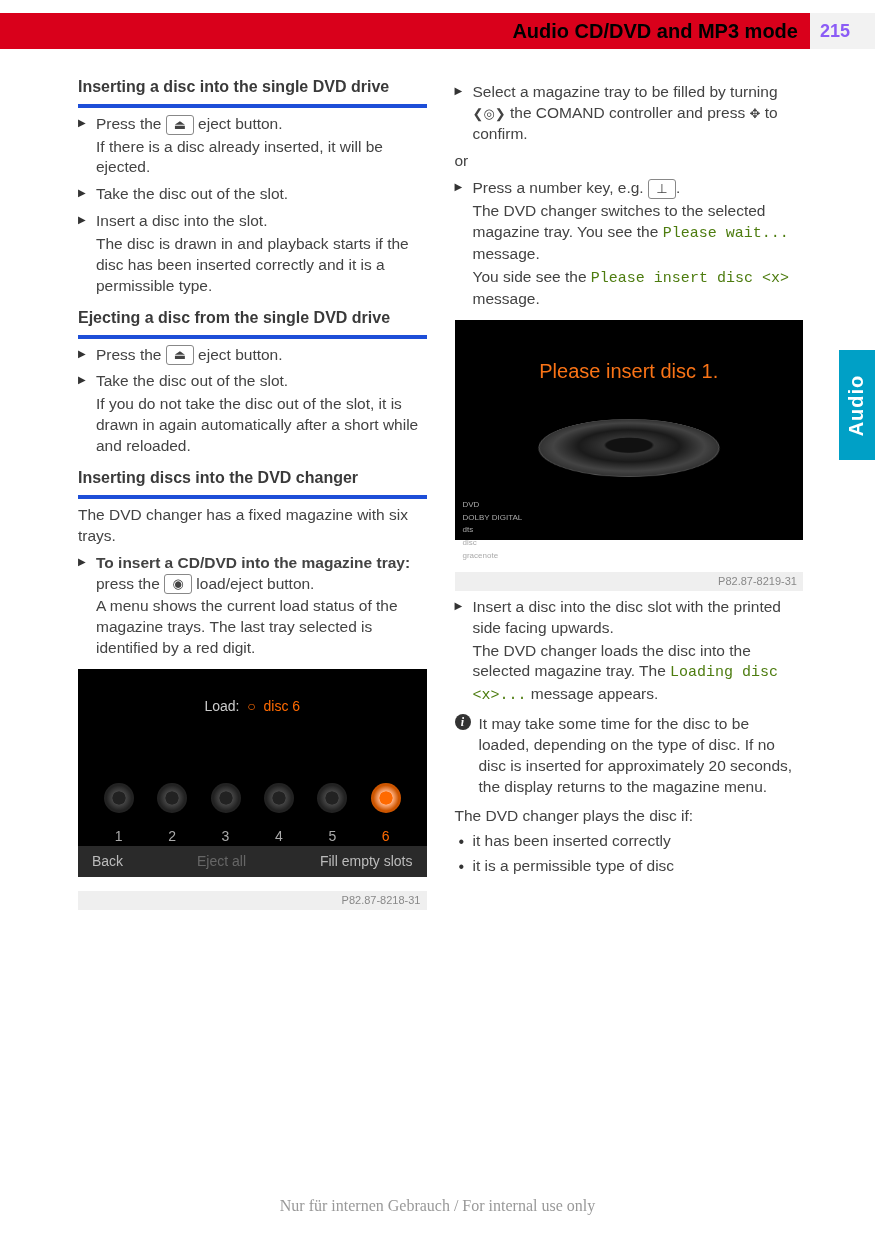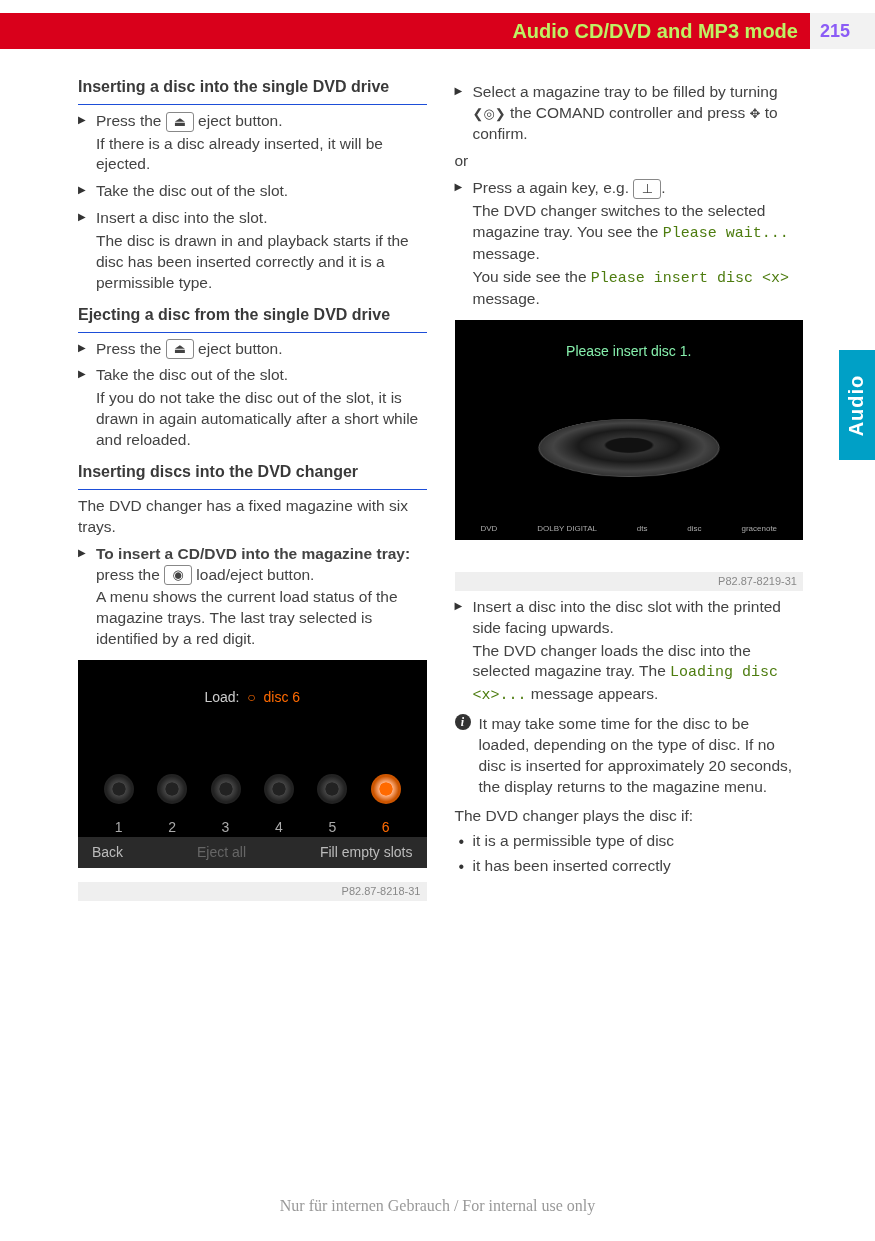--- a/index.html
+++ b/index.html
@@ -24,21 +24,21 @@
   .header-red {
     background: #d9001b;
     padding: 0 0 0 0;
     height: 100%;
     display: flex;
     align-items: center;
     flex-grow: 1;
     justify-content: flex-end;
   }
   .header-title {
-    color: #bef264;
+    color: #000000;
     font-weight: bold;
     font-size: 20px;
     padding-right: 12px;
   }
   .page-num-box {
     background: #f2f2f2;
     color: #8b5cf6;
     font-weight: bold;
     font-size: 18px;
     height: 100%;
@@ -78,21 +78,21 @@
     font-size: 15.5px;
     line-height: 1.35;
     color: #434343;
   }
   .section-title {
     font-weight: bold;
     font-size: 16px;
     color: #3a3a3a;
     margin-bottom: 4px;
     margin-top: 10px;
-    border-bottom: 1px solid #1d4ed8;
+    border-bottom: 4px solid #1d4ed8;
     padding-bottom: 6px;
   }
   .section-title:first-child { margin-top: 0; }
   .step, .para {
     margin: 6px 0;
     padding-left: 18px;
     position: relative;
   }
   .step::before {
     content: "▶";
@@ -203,43 +203,44 @@
   .ss1 .ss-bottom .dim { color: #666; }
   .img-id {
     text-align: right;
     font-size: 11px;
     color: #888;
     background: #efefef;
     padding: 2px 6px;
     margin-top: 32px;
   }
   .ss2 { height: 220px; display: flex; flex-direction: column; }
-  .ss2 .ss-msg { color: #86efac; text-align: center; font-size: 14px; padding: 22px 0 10px 0; }
+  .ss2 .ss-msg { color: #f97316; text-align: center; font-size: 20px; padding: 38px 0 10px 0; }
   .ss2 .disc-area {
     flex: 1;
     display: flex;
     align-items: center;
     justify-content: center;
   }
   .ss2 .big-disc {
     width: 180px;
     height: 100px;
     border-radius: 50%;
     background: radial-gradient(ellipse at center, #111 18%, #333 20%, #1a1a1a 40%, #444 60%, #222 80%);
     transform: perspective(400px) rotateX(55deg);
     border: 1px solid #555;
   }
   .ss2 .logos {
     display: flex;
     justify-content: space-around;
-    align-items: flex-end;
+    align-items: flex-start;
     padding: 6px 8px;
     color: #aaa;
     font-size: 8px;
     gap: 4px;
+    flex-direction: column;
   }
   .ss2 .logos .logo { text-align: center; line-height: 1.1; white-space: nowrap; }
   .ctrl-icon {
     display: inline-block;
     font-size: 13px;
     vertical-align: middle;
   }
   .or-word { margin: 4px 0; }
   .plain { margin: 6px 0 4px 0; }
   .footer-text {
@@ -348,21 +349,21 @@
 
   <div class="col">
 
     <div class="step">
       <span>Select a magazine tray to be filled by turning </span><span class="ctrl-icon nowrap"><span>❮</span><span>◎</span><span>❯</span></span><span> the COMAND controller and press </span><span class="ctrl-icon">✥</span><span> to confirm.</span>
     </div>
 
     <div class="or-word">or</div>
 
     <div class="step">
-      <span>Press a again key, e.g. </span><span class="key">⊥</span><span>.</span>
+      <span>Press a number key, e.g. </span><span class="key">⊥</span><span>.</span>
       <span class="sub">
         <span>The DVD changer switches to the selected magazine tray. You see the </span><span class="msg">Please wait...</span><span> message.</span>
       </span>
       <span class="sub">
         <span>You side see the </span><span class="msg">Please insert disc &lt;x&gt;</span><span> message.</span>
       </span>
     </div>
 
     <div class="screenshot ss2">
       <div class="ss-msg">Please insert disc 1.</div>
@@ -382,19 +383,19 @@
     <div class="step">
       <span>Insert a disc into the disc slot with the printed side facing upwards.</span>
       <span class="sub">
         <span>The DVD changer loads the disc into the selected magazine tray. The </span><span class="msg">Loading disc &lt;x&gt;...</span><span> message appears.</span>
       </span>
     </div>
 
     <div class="info">It may take some time for the disc to be loaded, depending on the type of disc. If no disc is inserted for approximately 20 seconds, the display returns to the magazine menu.</div>
 
     <div class="plain">The DVD changer plays the disc if:</div>
+    <div class="bullet">it has been inserted correctly</div>
     <div class="bullet">it is a permissible type of disc</div>
-    <div class="bullet">it has been inserted correctly</div>
 
   </div>
 </div>
 
 <div class="footer-text">Nur für internen Gebrauch / For internal use only</div>
 
 </body></html>

